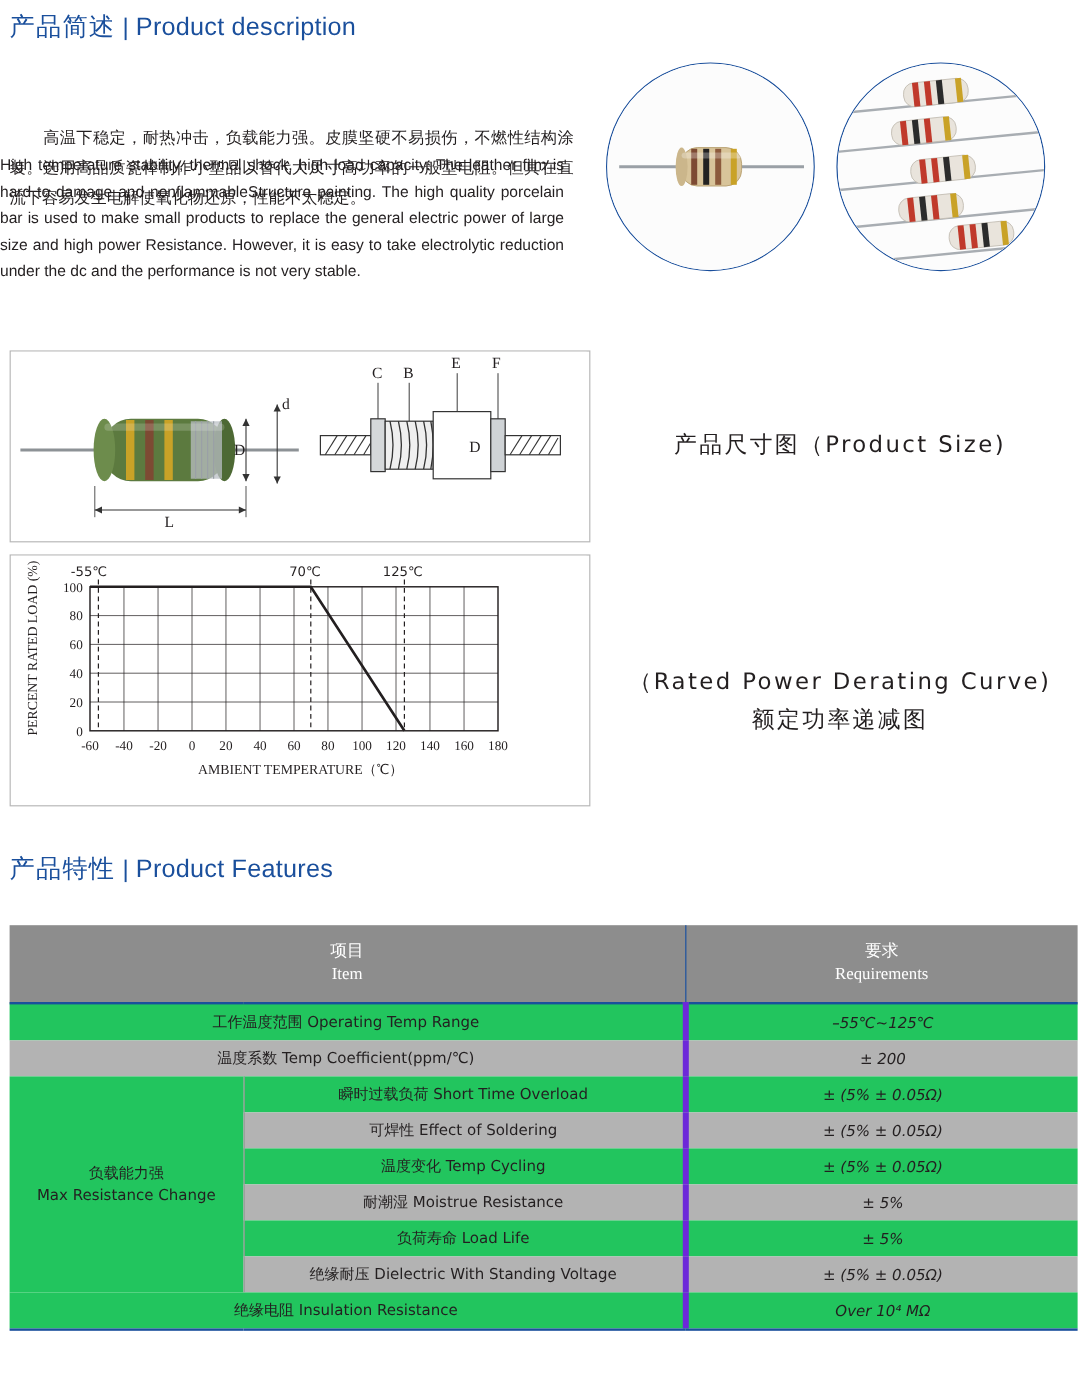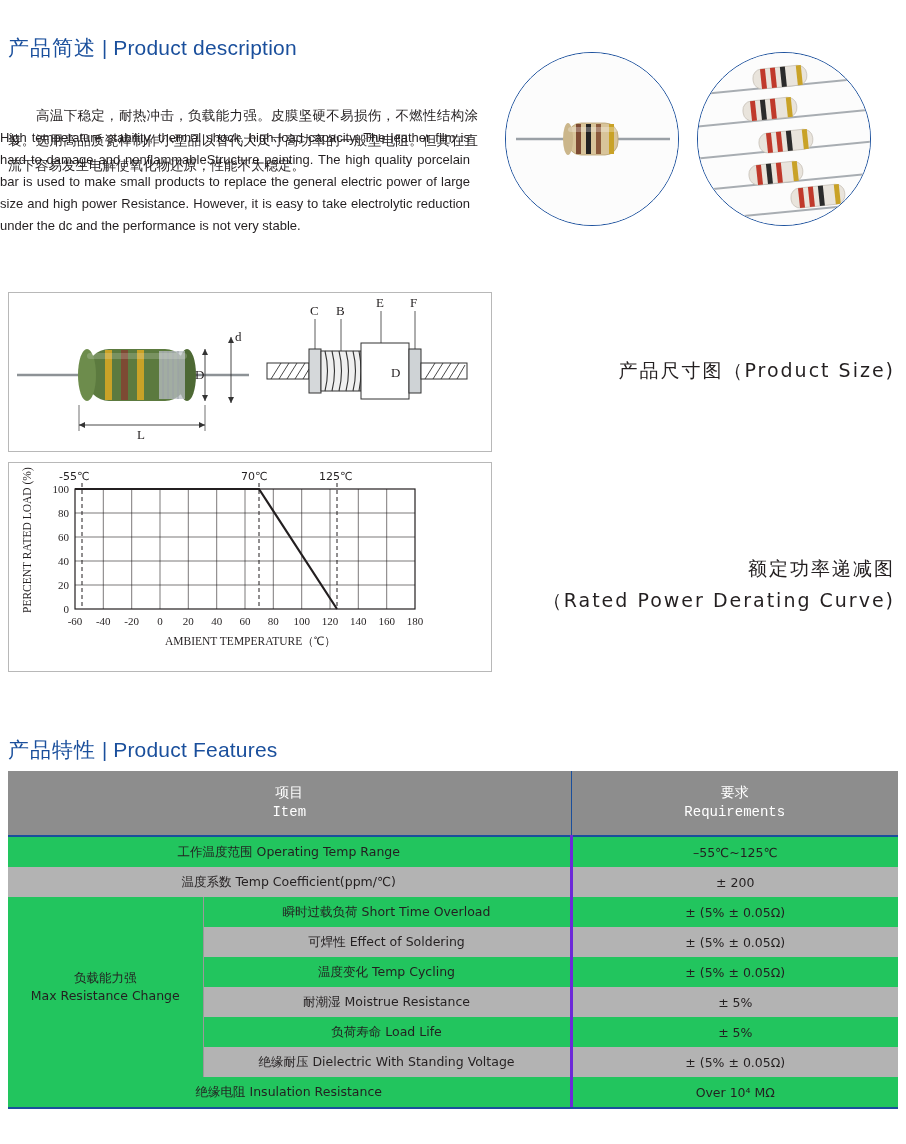--- a/index.html
+++ b/index.html
@@ -7,21 +7,21 @@
     width:906px;height:1144px;
     background:#ffffff;
     font-family:"Liberation Sans", sans-serif;
     color:#231f20;
     position:relative;
     overflow:hidden;
   }
   .page{position:relative;width:906px;height:1144px;}
 
   
-  .sec-head{position:absolute;white-space:nowrap;margin-top:26px;}
+  .sec-head{position:absolute;white-space:nowrap;}
   .sec-head .cn{
     font-family:"DejaVu Sans","Liberation Sans",sans-serif;
     font-size:21px;color:#1a4f9c;letter-spacing:1px;
   }
   .sec-head .bar{
     display:inline-block;color:#1a4f9c;font-size:20px;margin:0 6px;
   }
   .sec-head .en{
     font-size:21px;color:#1a4f9c;letter-spacing:.2px;
   }
@@ -48,51 +48,51 @@
   .circ.two{left:192px;top:10px;width:172px;height:172px;}
 
   
   .fig-box{
     position:absolute;border:1px solid #b8b8b8;background:#ffffff;
   }
   .fig-dim{left:8px;top:292px;width:482px;height:158px;}
   .fig-curve{left:8px;top:462px;width:482px;height:208px;}
 
   .side-label{
-    position:absolute;text-align:right;
+    position:absolute;text-align:center;
     font-family:"DejaVu Sans","Liberation Sans",sans-serif;
     color:#231f20;letter-spacing:2px;
   }
   .side-label.size{left:505px;top:358px;width:390px;font-size:19px;}
   .side-label.derate{left:505px;top:552px;width:390px;font-size:19px;line-height:32px;}
 
   
   .tbl{
     position:absolute;left:8px;top:771px;width:890px;
     border-collapse:collapse;table-layout:fixed;
     font-size:12.5px;
   }
   .tbl td,.tbl th{padding:0;margin:0;}
   .hdr td{
     background:#8d8d8d;color:#ffffff;text-align:center;
     height:64px;vertical-align:middle;
     font-size:14px;line-height:19px;
-    font-family:Liberation Mono, monospace;
+    font-family:Liberation Serif, serif;
     border-bottom:2px solid #1a4f9c;
   }
   .hdr td.mid{border-left:1px solid #1a4f9c;}
   .row td{
     height:30px;vertical-align:middle;text-align:center;
     color:#231f20;
     font-family:"DejaVu Sans","Liberation Sans",sans-serif;
     font-size:12.5px;
   }
   .row.alt td{background:#b3b3b3;}
   .row.plain td{background:#22c55e;}
-  .row td.val{border-left:3px solid #6d28d9;}
+  .row td.val{border-left:5px solid #6d28d9;font-style:italic;}
   .row td.item{}
   .grouplabel{
     background:#ffffff;text-align:center;vertical-align:middle;
     border-right:1px solid #9a9a9a;
     font-size:12.5px;line-height:18px;
     font-family:"DejaVu Sans","Liberation Sans",sans-serif;
   }
   .tbl .botline td{height:0;padding:0;border-bottom:2px solid #1a4f9c;}
 
   
@@ -347,22 +347,22 @@
         <text x="310" y="17">125℃</text>
       </g>
 
       <text x="156" y="182" font-family="Liberation Serif, serif" font-size="11.5" fill="#231f20">AMBIENT TEMPERATURE（℃）</text>
       <text transform="translate(22,150) rotate(-90)" font-family="Liberation Serif, serif" font-size="11.5" fill="#231f20">PERCENT RATED LOAD (%)</text>
     </svg>
   </div>
 
   <div class="side-label size">产品尺寸图（Product Size)</div>
   <div class="side-label derate">
+    <div>（Rated Power Derating Curve)</div>
     <div>额定功率递减图</div>
-    <div>（Rated Power Derating Curve)</div>
   </div>
 
   <div class="sec-head" style="left:8px;top:710px;">
     <span class="cn">产品特性</span><span class="bar">|</span><span class="en">Product Features</span>
   </div>
 
   <table class="tbl">
     <colgroup>
       <col style="width:195px">
       <col style="width:368px">

